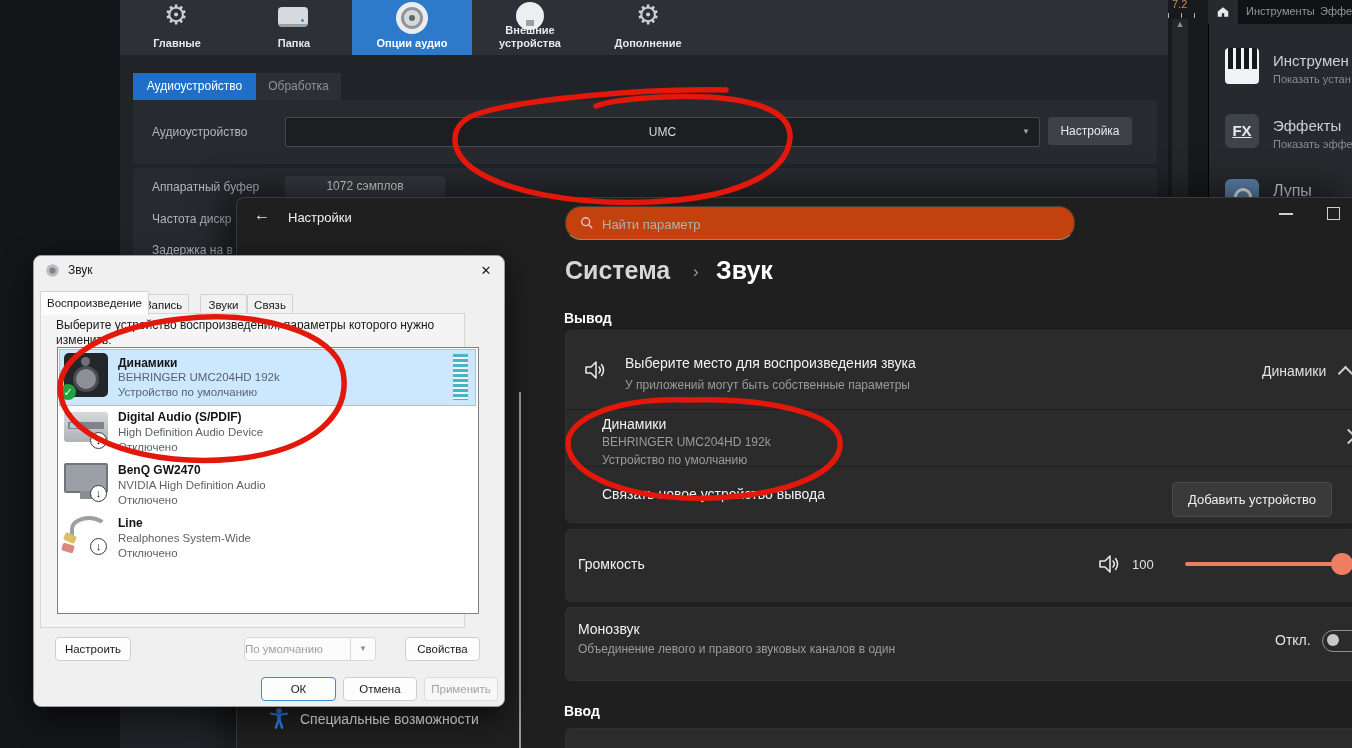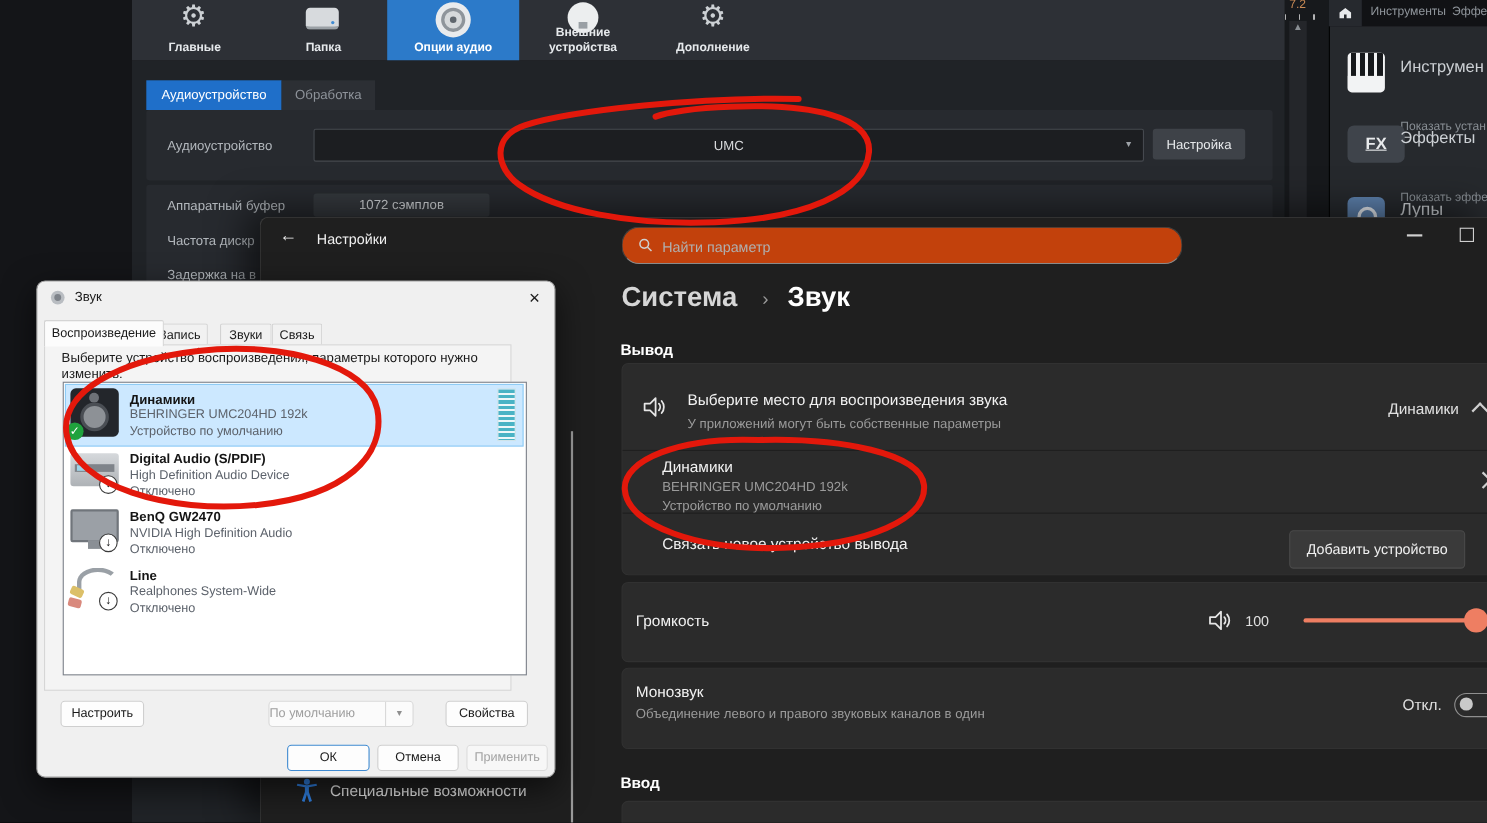--- a/index.html
+++ b/index.html
@@ -37,21 +37,21 @@
   .dchip{background:#34383d;border-radius:3px;color:#cfd2d5;font-size:12px;text-align:center;}
   .scrollcol{background:#24262a;}
   .scrollup{color:#8a8f94;font-size:9px;text-align:center;}
 
   
   .brtabs{background:#111215;}
   .brhome{background:#26292e;}
   .brtabtxt{color:#90969c;font-size:11px;white-space:nowrap;overflow:hidden;}
   .brbody{background:#26292d;border-left:1px solid #000;}
   .britem-t{color:#ccd0d4;font-size:15px;white-space:nowrap;overflow:hidden;}
-  .britem-s{color:#878d93;font-size:11px;white-space:nowrap;overflow:hidden;margin-top:36px;}
+  .britem-s{color:#878d93;font-size:11px;white-space:nowrap;overflow:hidden;}
   .ic-piano{background:#f2f3f4;border-radius:4px;overflow:hidden;}
   .ic-piano i{position:absolute;left:0;top:0;width:100%;height:58%;
      background:repeating-linear-gradient(90deg,transparent 0 3px,#16181b 3px 8px);}
   .ic-fx{background:#3f444b;border-radius:6px;color:#e8eaec;font-weight:bold;font-size:15px;text-align:center;}
   .ic-loops{background:#5d81ad;border-radius:6px;}
   .ic-loops i{position:absolute;left:9px;top:9px;width:12px;height:12px;border:3px solid #e8edf3;border-radius:50%;}
 
   
   .win-settings{background:#1f1f1f;border-radius:8px 0 0 0;border-top:1px solid #3a3a3a;border-left:1px solid #3a3a3a;
     box-shadow:-12px -6px 34px rgba(0,0,0,.55);}
@@ -187,21 +187,21 @@
       <div class="abs brtabtxt" style="left:38px;top:5px;width:70px;">Инструменты</div>
       <div class="abs brtabtxt" style="left:112px;top:5px;width:32px;">Эффек</div>
     </div>
     <div class="abs brbody" style="left:1208px;top:24px;width:144px;height:724px;">
       <div class="abs ic-piano" style="left:16px;top:24px;width:34px;height:36px;">
           <i></i>
         </div>
       <div class="abs britem-t" style="left:64px;top:28px;width:80px;">Инструмен</div>
       <div class="abs britem-s" style="left:64px;top:49px;width:80px;">Показать устан</div>
 
-      <div class="abs ic-fx" style="left:16px;top:90px;width:52px;height:34px;line-height:34px;text-decoration:underline;">FX</div>
+      <div class="abs ic-fx" style="left:16px;top:90px;width:34px;height:34px;line-height:34px;text-decoration:underline;">FX</div>
       <div class="abs britem-t" style="left:64px;top:93px;width:80px;">Эффекты</div>
       <div class="abs britem-s" style="left:64px;top:114px;width:80px;">Показать эффе</div>
 
       <div class="abs ic-loops" style="left:16px;top:155px;width:34px;height:34px;">
           <i></i>
         </div>
       <div class="abs britem-t" style="left:64px;top:158px;width:80px;font-size:16px;">Лупы</div>
     </div>
   </div>
 

